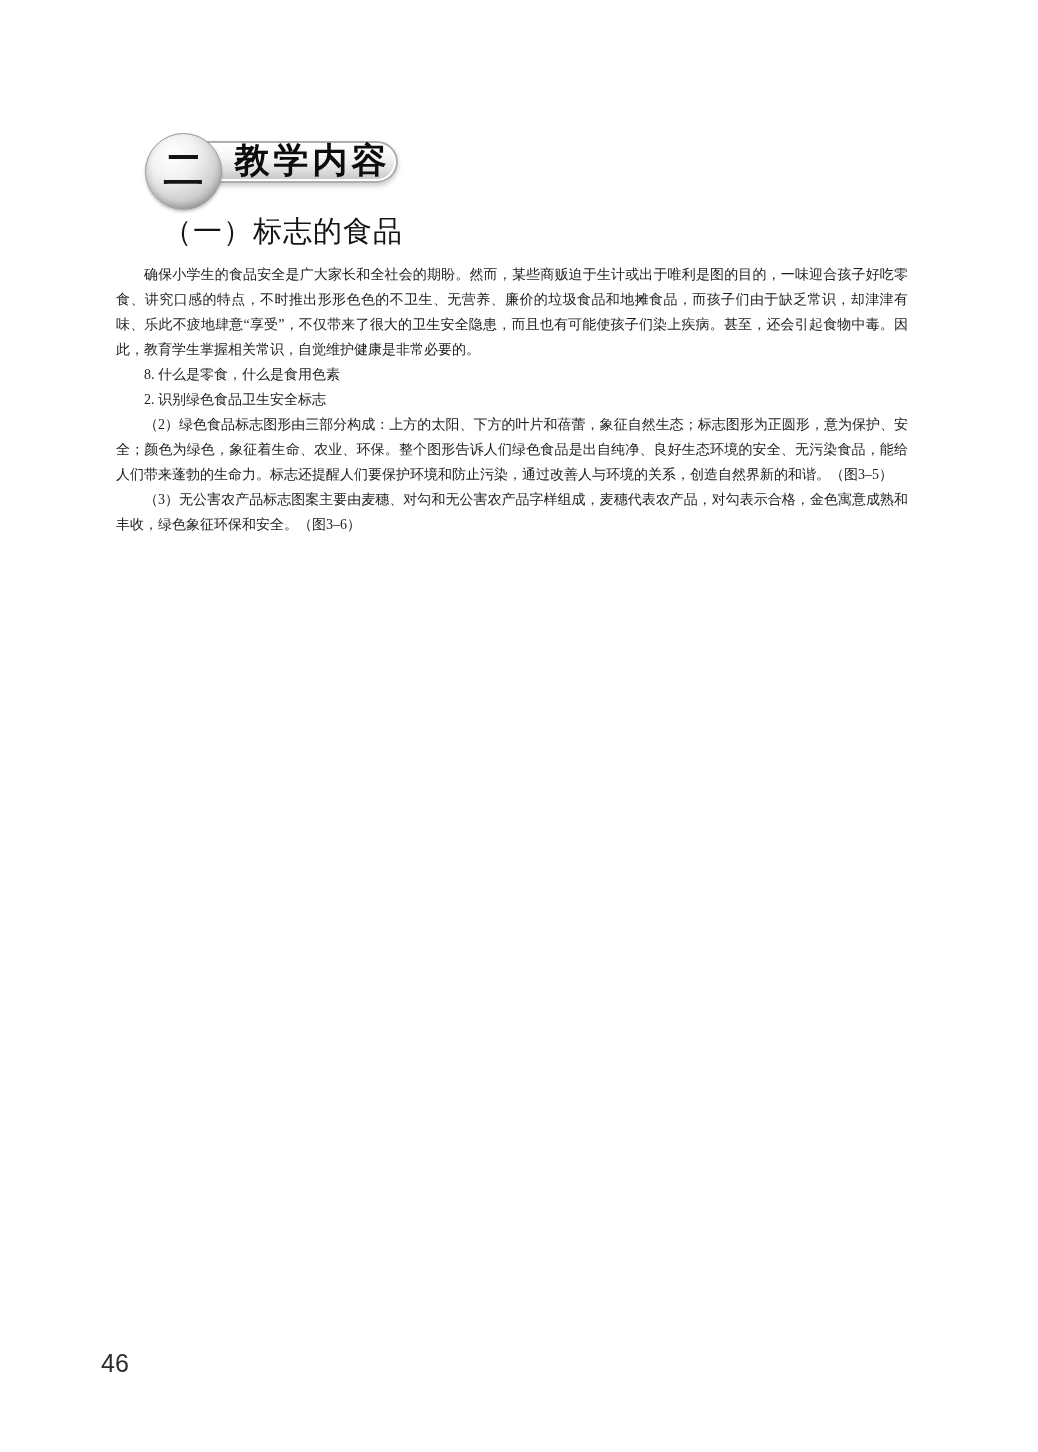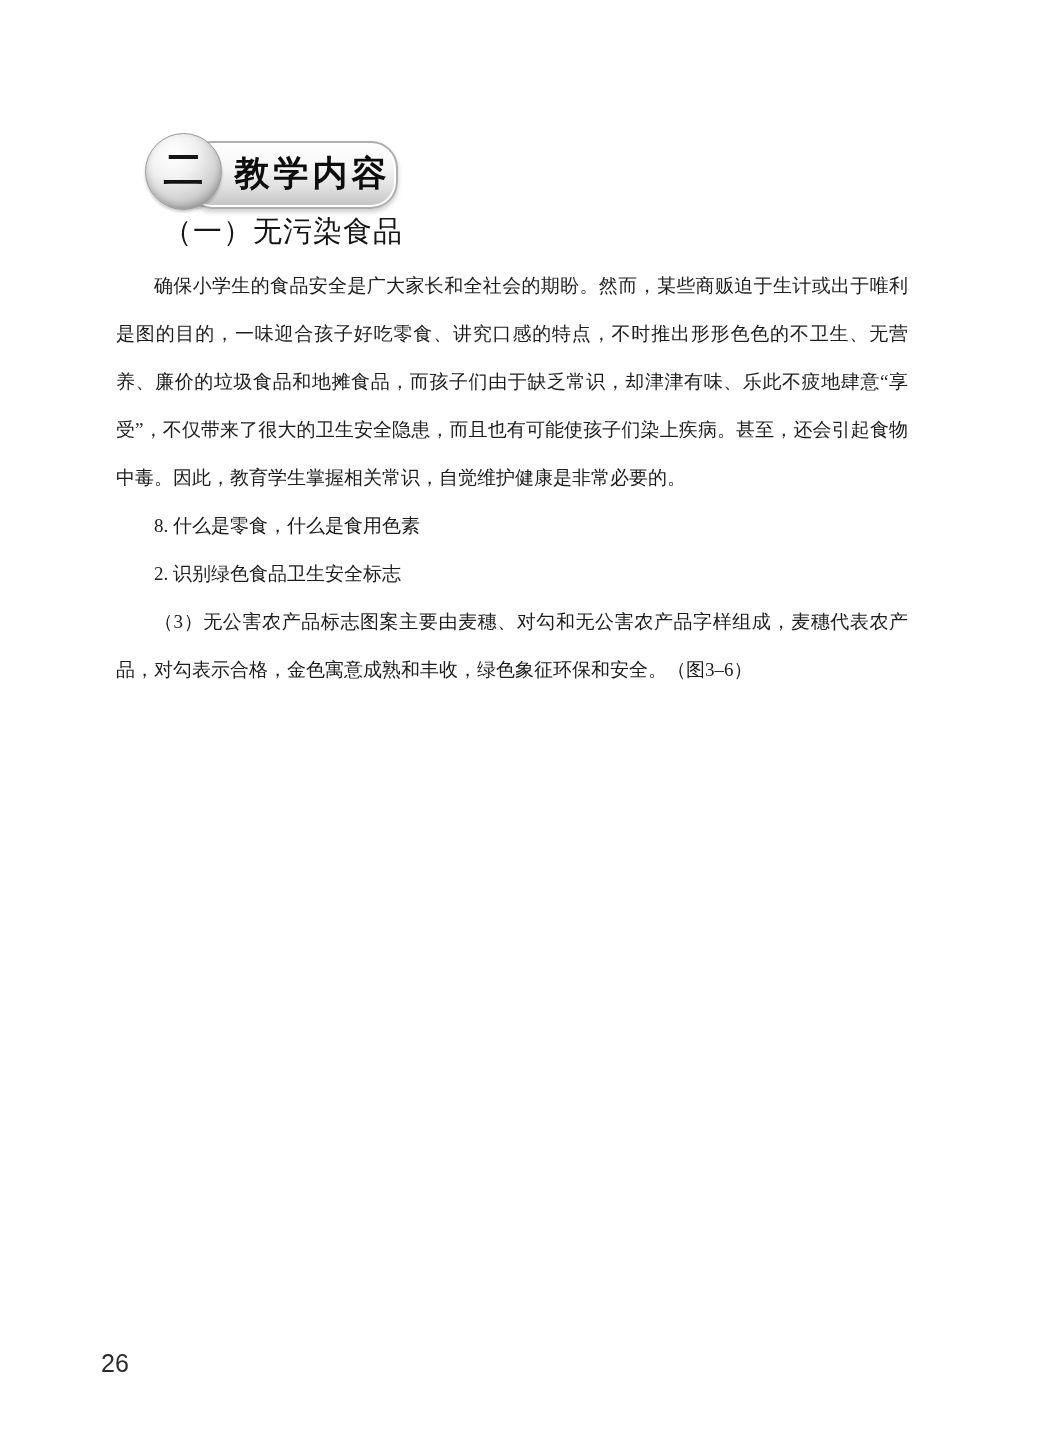--- a/index.html
+++ b/index.html
@@ -13,21 +13,21 @@
     overflow: hidden;
     font-family: "Liberation Serif", "DejaVu Serif", serif;
     color: #1a1a1a;
   }
 
   
   .badge-wrap { position: absolute; left: 0; top: 0; }
   .badge-pill {
     position: absolute;
     left: 185px; top: 141px;
-    width: 213px; height: 68px;
+    width: 213px; height: 42px;
     border-radius: 27px;
     background: linear-gradient(180deg, #ffffff 0%, #f6f6f6 38%, #dedede 72%, #c3c3c3 100%);
     border: 2px solid #aeaeae;
     box-shadow: inset 0 0 0 2px #ffffff, 0 3px 5px rgba(0,0,0,0.20);
     display: flex; align-items: center; justify-content: center;
     padding-left: 42px;
     z-index: 1;
   }
   .badge-pill-label {
     font-size: 35px;
@@ -66,22 +66,22 @@
     letter-spacing: 1px;
     color: #141414;
     white-space: nowrap;
   }
 
   
   .content {
     position: absolute;
     left: 116px; top: 262px;
     width: 792px;
-    font-size: 19px;
-    line-height: 48px;
+    font-size: 14px;
+    line-height: 25px;
     text-align: justify;
     color: #1c1c1c;
   }
   .content p {
     text-indent: 2em;
     margin: 0;
   }
 
   
   .page-number {
@@ -99,24 +99,25 @@
 
   <div class="badge-wrap">
     <div class="badge-pill">
       <span class="badge-pill-label">教学内容</span>
     </div>
     <div class="badge-circle">
       <span class="badge-circle-number">二</span>
     </div>
   </div>
 
-  <h2 class="subsection-title">（一）无污染食品</h2>
+  <h2 class="subsection-title">（一）标志的食品</h2>
 
   <div class="content">
     <p>确保小学生的食品安全是广大家长和全社会的期盼。然而，某些商贩迫于生计或出于唯利是图的目的，一味迎合孩子好吃零食、讲究口感的特点，不时推出形形色色的不卫生、无营养、廉价的垃圾食品和地摊食品，而孩子们由于缺乏常识，却津津有味、乐此不疲地肆意“享受”，不仅带来了很大的卫生安全隐患，而且也有可能使孩子们染上疾病。甚至，还会引起食物中毒。因此，教育学生掌握相关常识，自觉维护健康是非常必要的。</p>
     <p>8. 什么是零食，什么是食用色素</p>
     <p>2. 识别绿色食品卫生安全标志</p>
+    <p>（2）绿色食品标志图形由三部分构成：上方的太阳、下方的叶片和蓓蕾，象征自然生态；标志图形为正圆形，意为保护、安全；颜色为绿色，象征着生命、农业、环保。整个图形告诉人们绿色食品是出自纯净、良好生态环境的安全、无污染食品，能给人们带来蓬勃的生命力。标志还提醒人们要保护环境和防止污染，通过改善人与环境的关系，创造自然界新的和谐。（图3–5）</p>
     <p>（3）无公害农产品标志图案主要由麦穗、对勾和无公害农产品字样组成，麦穗代表农产品，对勾表示合格，金色寓意成熟和丰收，绿色象征环保和安全。（图3–6）</p>
   </div>
 
-  <div class="page-number">26</div>
+  <div class="page-number">46</div>
 
 </div>
 
 </body></html>

